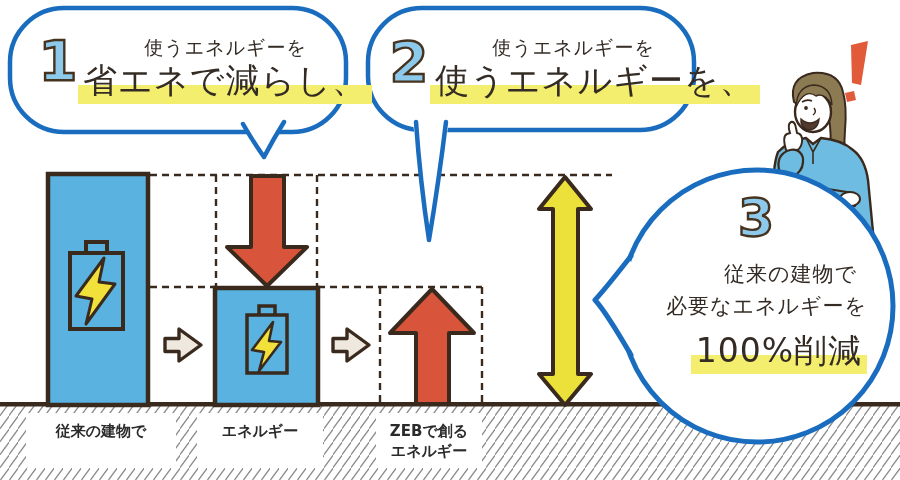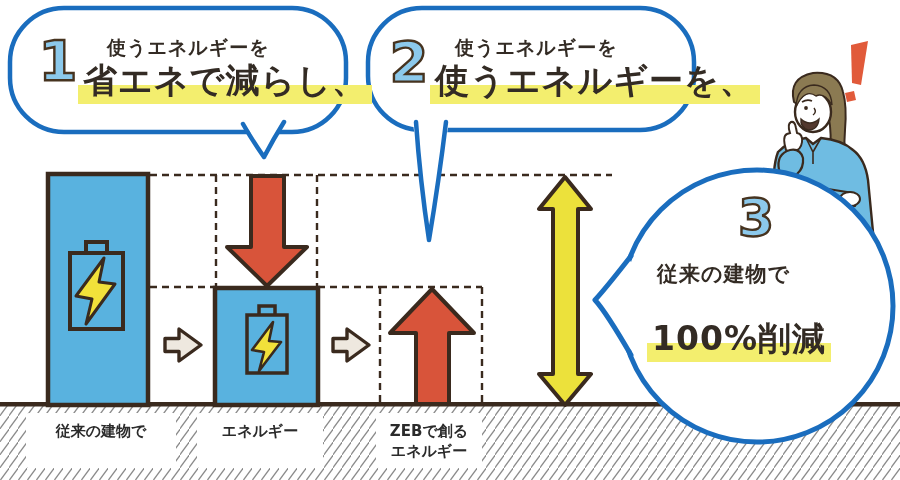--- a/index.html
+++ b/index.html
@@ -1,21 +1,21 @@
 <!DOCTYPE html>
 <html><head>
 <meta charset="utf-8">
 <style>
   html,body{margin:0;padding:0;background:#fff;}
   .stage{
     position:relative;width:900px;height:480px;overflow:hidden;background:#ffffff;
     font-family:"DejaVu Sans",sans-serif;
   }
   .stage svg{position:absolute;left:0;top:0;}
-  .txt{position:absolute;color:#332b24;font-weight:bold;text-align:left;line-height:1.15;white-space:nowrap;}
+  .txt{position:absolute;color:#332b24;font-weight:normal;text-align:right;line-height:1.15;white-space:nowrap;}
   .small-line{font-size:19px;letter-spacing:1px;}
   .big-line{font-size:34px;letter-spacing:1px;}
   .hl{background:linear-gradient(to bottom,rgba(255,255,255,0) 56%,#F3EE6E 56%);padding:0 5px 4px 5px;}
   .num{
     position:absolute;font-size:56px;font-weight:bold;color:#8CC9EB;line-height:1;
     -webkit-text-stroke:2.4px #46331f;text-align:center;width:60px;
   }
   .c3-line{font-size:21px;letter-spacing:1px;}
   .c3-big{font-size:33px;letter-spacing:1px;}
   .glabel{position:absolute;font-size:15px;font-weight:bold;color:#2b2b2b;text-align:center;line-height:1.3;}
@@ -121,21 +121,22 @@
   </div>
 
   <div class="num" style="left:379px;top:34px;">2</div>
   <div class="txt small-line" style="left:455px;top:37px;width:200px;">使うエネルギーを</div>
   <div class="txt big-line" style="left:430px;top:61px;width:245px;">
     <span class="hl">使うエネルギーを、</span>
   </div>
 
   <div class="num" style="left:726px;top:192px;font-size:52px;">3</div>
   <div class="txt c3-line" style="left:657px;top:262px;width:200px;">従来の建物で</div>
-  <div class="txt c3-big" style="left:647px;top:320px;width:220px;">
+  <div class="txt c3-line" style="left:647px;top:294px;width:220px;">必要なエネルギーを</div>
+  <div class="txt c3-big" style="left:647px;top:332px;width:220px;">
     <span class="hl">100%削減</span>
   </div>
 
   <div class="glabel" style="left:26px;top:422px;width:150px;">
     <span>従来の建物で</span>
   </div>
   <div class="glabel" style="left:197px;top:422px;width:126px;">
     <span>エネルギー</span>
   </div>
   <div class="glabel" style="left:376px;top:422px;width:106px;">

